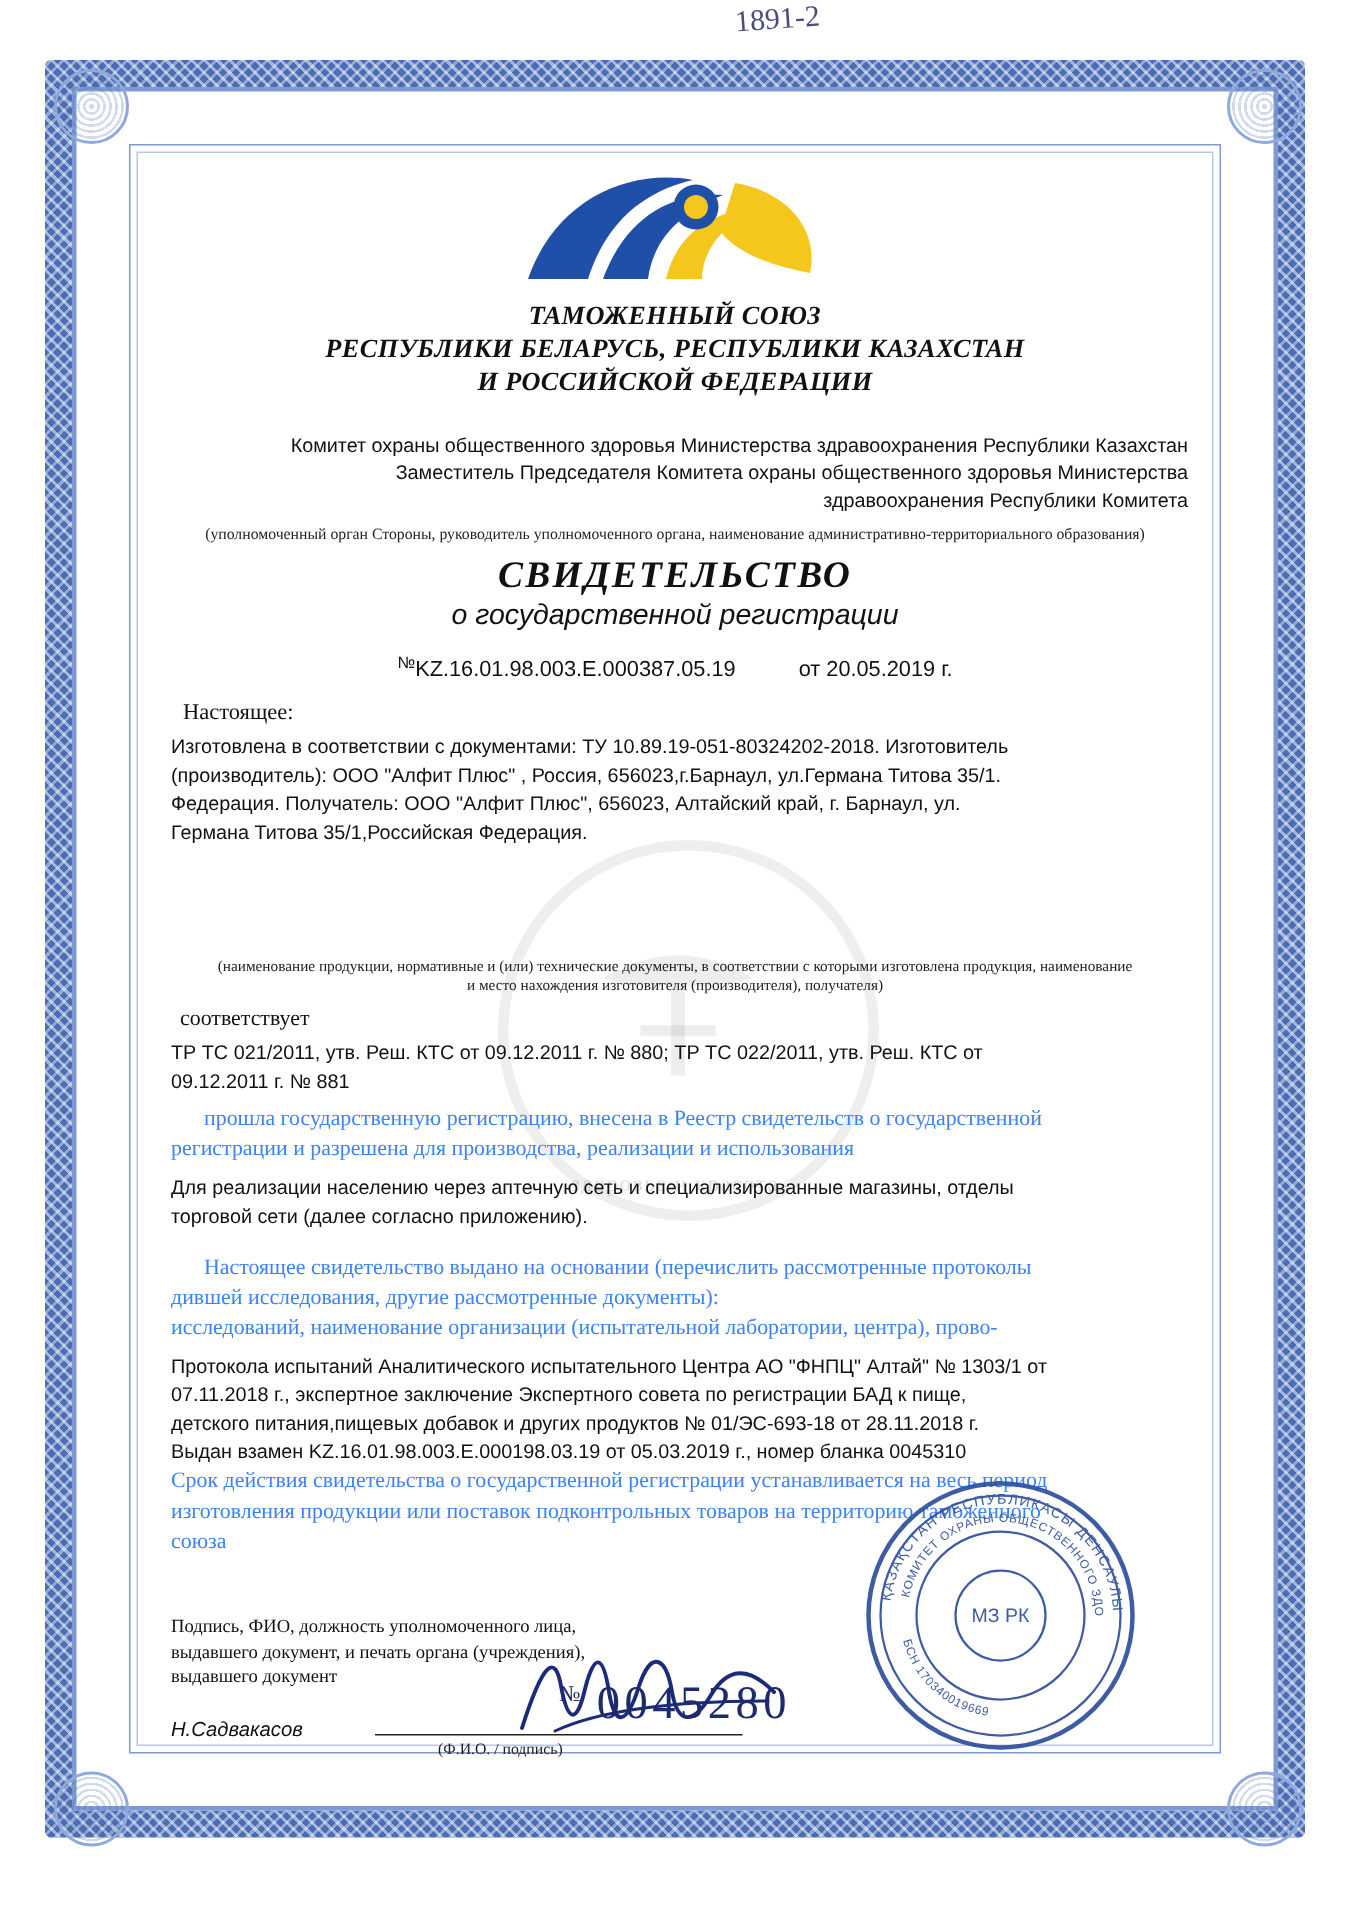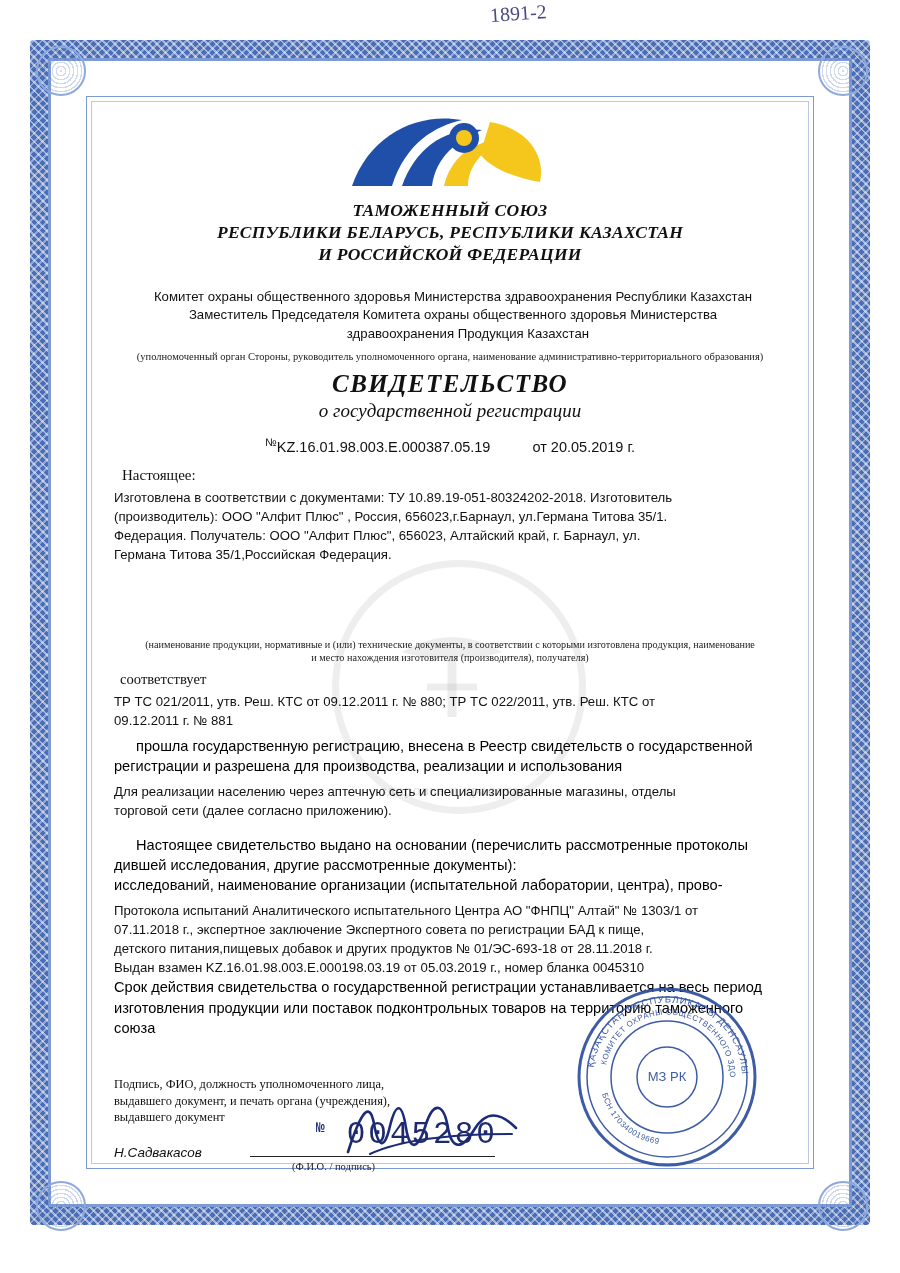--- a/index.html
+++ b/index.html
@@ -149,21 +149,21 @@
     letter-spacing: 0.3px;
     color: #111;
     margin-bottom: 22px;
   }
 
   .org-block {
     font-family: "Liberation Sans", sans-serif;
     font-size: 13.2px;
     line-height: 1.42;
     color: #111;
-    text-align: center;
+    text-align: right;
     padding: 0 8px 0 14px;
   }
   .org-block .l3 { padding-left: 30px; }
 
   .caption {
     text-align: center;
     font-family: "Liberation Serif", serif;
     font-size: 10.5px;
     color: #222;
     margin: 7px 0 8px 0;
@@ -174,21 +174,21 @@
     font-family: "Liberation Serif", serif;
     font-weight: bold;
     font-style: italic;
     font-size: 25px;
     letter-spacing: 1.5px;
     color: #111;
     margin-top: 6px;
   }
   .svid-sub {
     text-align: center;
-    font-family: Liberation Serif, serif;
+    font-family: Liberation Sans, sans-serif;
     font-style: italic;
     font-size: 19px;
     color: #111;
     margin-top: 2px;
   }
 
   .numrow {
     text-align: center;
     font-family: "Liberation Sans", sans-serif;
     font-size: 14.5px;
@@ -207,24 +207,24 @@
 
   .para-sans {
     font-family: "Liberation Sans", sans-serif;
     font-size: 13.2px;
     line-height: 1.45;
     color: #111;
     padding: 0 6px 0 14px;
     text-align: left;
   }
   .para-serif {
-    font-family: Liberation Sans, sans-serif;
+    font-family: Liberation Serif, serif;
     font-size: 14.6px;
     line-height: 1.38;
-    color: #000000;
+    color: #3b82f6;
     padding: 0 6px 0 14px;
   }
   .indent { text-indent: 22px; }
 
   .caption2 {
     text-align: center;
     font-family: "Liberation Serif", serif;
     font-size: 10.2px;
     color: #222;
     margin: 12px 10px 6px 10px;
@@ -294,23 +294,23 @@
     height: 185px;
     z-index: 6;
     opacity: 0.92;
   }
 
   
   .serial {
     position: absolute;
     left: 0;
     top: 1117px;
-    width: 814px;
-    text-align: center;
-    font-family: Liberation Mono, monospace;
+    width: 900px;
+    text-align: center;
+    font-family: Liberation Serif, serif;
     font-size: 31px;
     letter-spacing: 3px;
     color: #1d2a6b;
     z-index: 6;
   }
   .serial .no {
     font-size: 15px;
     vertical-align: super;
     letter-spacing: 0;
   }
@@ -369,21 +369,21 @@
 
     <div class="title-block">
       <div>ТАМОЖЕННЫЙ СОЮЗ</div>
       <div>РЕСПУБЛИКИ БЕЛАРУСЬ, РЕСПУБЛИКИ КАЗАХСТАН</div>
       <div>И РОССИЙСКОЙ ФЕДЕРАЦИИ</div>
     </div>
 
     <div class="org-block">
       <div>Комитет охраны общественного здоровья Министерства здравоохранения Республики Казахстан</div>
       <div>Заместитель Председателя Комитета охраны общественного здоровья Министерства</div>
-      <div class="l3">здравоохранения Продукция Казахстан</div>
+      <div class="l3">здравоохранения Республики Комитета</div>
     </div>
 
     <div class="caption">(уполномоченный орган Стороны, руководитель уполномоченного органа, наименование административно-территориального образования)</div>
 
     <div class="svid">СВИДЕТЕЛЬСТВО</div>
     <div class="svid-sub">о государственной регистрации</div>
 
     <div class="numrow">
       <span class="no">№</span><span>KZ.16.01.98.003.Е.000387.05.19</span><span class="gap"></span><span>от</span>&nbsp;<span>20.05.2019 г.</span>
     </div>

